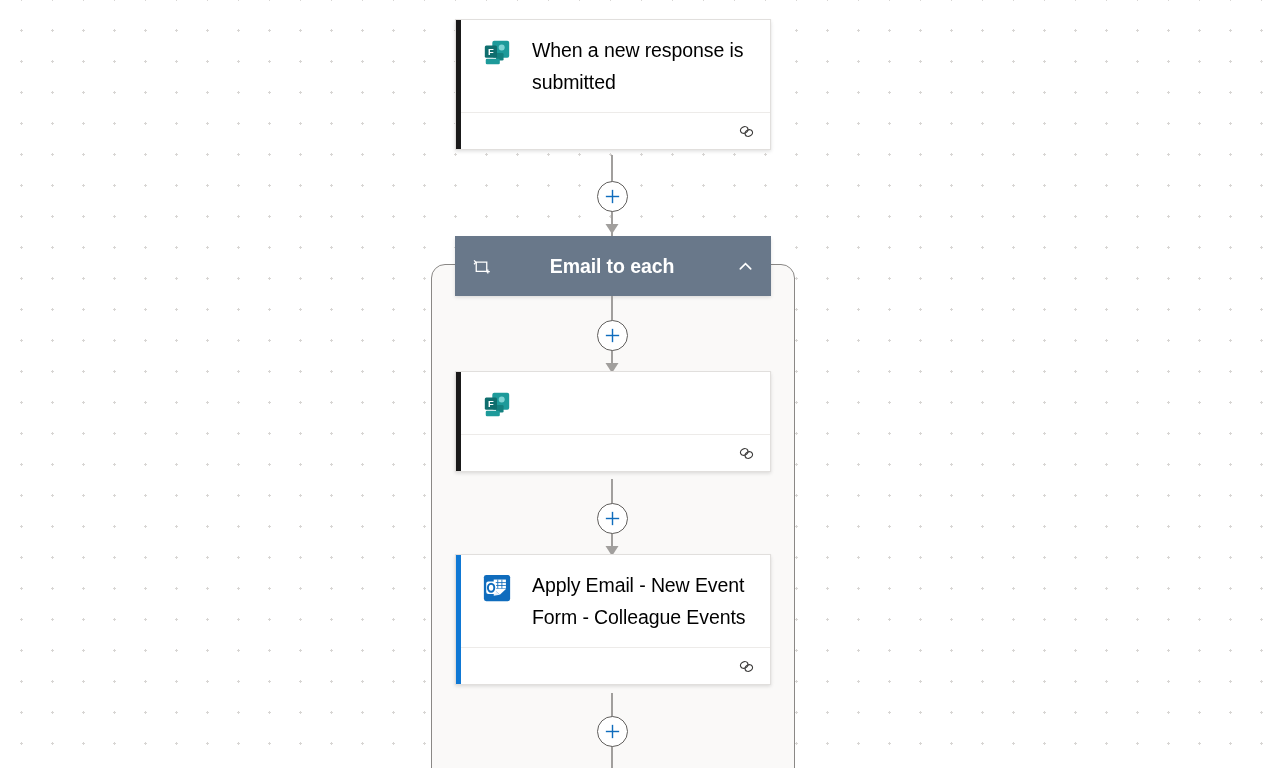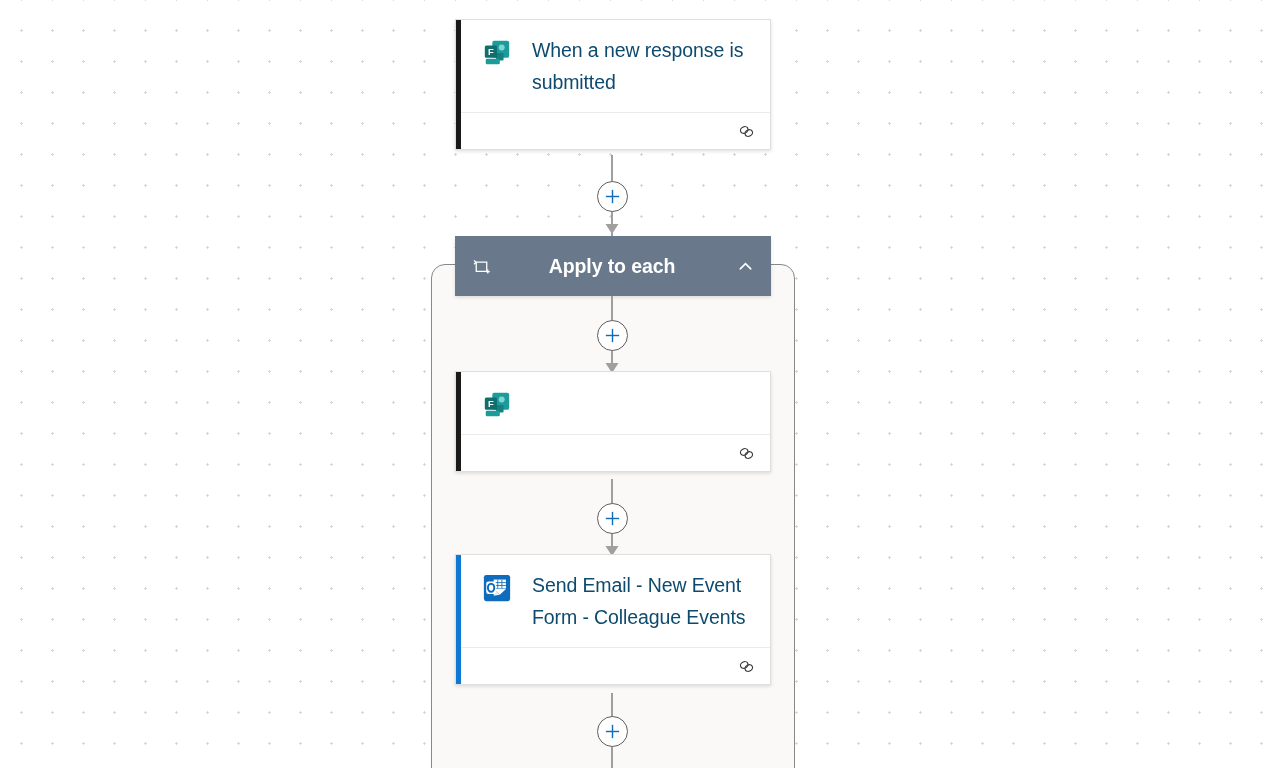--- a/index.html
+++ b/index.html
@@ -51,21 +51,21 @@
   }
   .card-body {
     display: flex;
     align-items: flex-start;
     padding: 14px 16px 14px 26px;
     min-height: 56px;
   }
   .card-title {
     font-size: 19.5px;
     line-height: 31.5px;
-    color: #0c4a6e;
+    color: #000000;
     font-weight: 400;
     letter-spacing: -0.1px;
     padding-left: 20px;
     padding-top: 1px;
   }
   .card-footer {
     border-top: 1px solid #edebe9;
     height: 37px;
     display: flex;
     align-items: center;
@@ -195,21 +195,21 @@
   <div id="scope-container"></div>
 
   <div id="scope-header">
     <span class="loop-icon">
       <svg viewBox="0 0 22 22" fill="none" stroke="currentColor" stroke-width="1.35" xmlns="http://www.w3.org/2000/svg">
         <path d="M5 6.5 H16.5 V16 H5.5 V7"></path>
         <path d="M3.2 4.6 L5.2 6.6 L3.2 8.6"></path>
         <path d="M17.6 14.2 V18.4 M15.5 16.3 H19.7"></path>
       </svg>
     </span>
-    <div class="scope-title">Apply to each</div>
+    <div class="scope-title">Email to each</div>
     <span class="chevron-icon">
       <svg viewBox="0 0 20 20" fill="none" stroke="currentColor" stroke-width="1.7" stroke-linecap="round" xmlns="http://www.w3.org/2000/svg">
         <path d="M4.5 12.5 L10 7 L15.5 12.5"></path>
       </svg>
     </span>
   </div>
 
   <div class="connector" style="top:296px; height:80px;">
     <div class="line" style="top:0; height:80px;"></div>
     <div class="arrow" style="top:66px;">
@@ -276,21 +276,21 @@
             <line x1="12.5" y1="13.3" x2="25.5" y2="13.3"></line>
             <line x1="16.8" y1="7" x2="16.8" y2="16.5"></line>
             <line x1="21.2" y1="7" x2="21.2" y2="16.5"></line>
           </g>
           <path d="M12.5 17 L25.5 17 L19 23.2 Z" fill="#ffffff"></path>
           <path d="M12.5 17 L19 23.2 L12.5 24.2 Z" fill="#e8f1fb"></path>
           <rect x="4.5" y="9" width="10.5" height="13.5" rx="2.2" fill="#ffffff"></rect>
           <ellipse cx="9.7" cy="15.7" rx="3.4" ry="4.3" fill="none" stroke="#0f6cbd" stroke-width="2.1"></ellipse>
         </svg>
       </span>
-      <div class="card-title">Send Email - New Event Form - Colleague Events</div>
+      <div class="card-title">Apply Email - New Event Form - Colleague Events</div>
     </div>
     <div class="card-footer">
       <span class="link-icon">
         <svg viewBox="0 0 20 20" fill="none" stroke="currentColor" stroke-width="1.25" xmlns="http://www.w3.org/2000/svg">
           <ellipse cx="7.6" cy="8.4" rx="4.1" ry="3.3" transform="rotate(-28 7.6 8.4)"></ellipse>
           <ellipse cx="12.4" cy="11.6" rx="4.1" ry="3.3" transform="rotate(-28 12.4 11.6)"></ellipse>
         </svg>
       </span>
     </div>
   </div>

